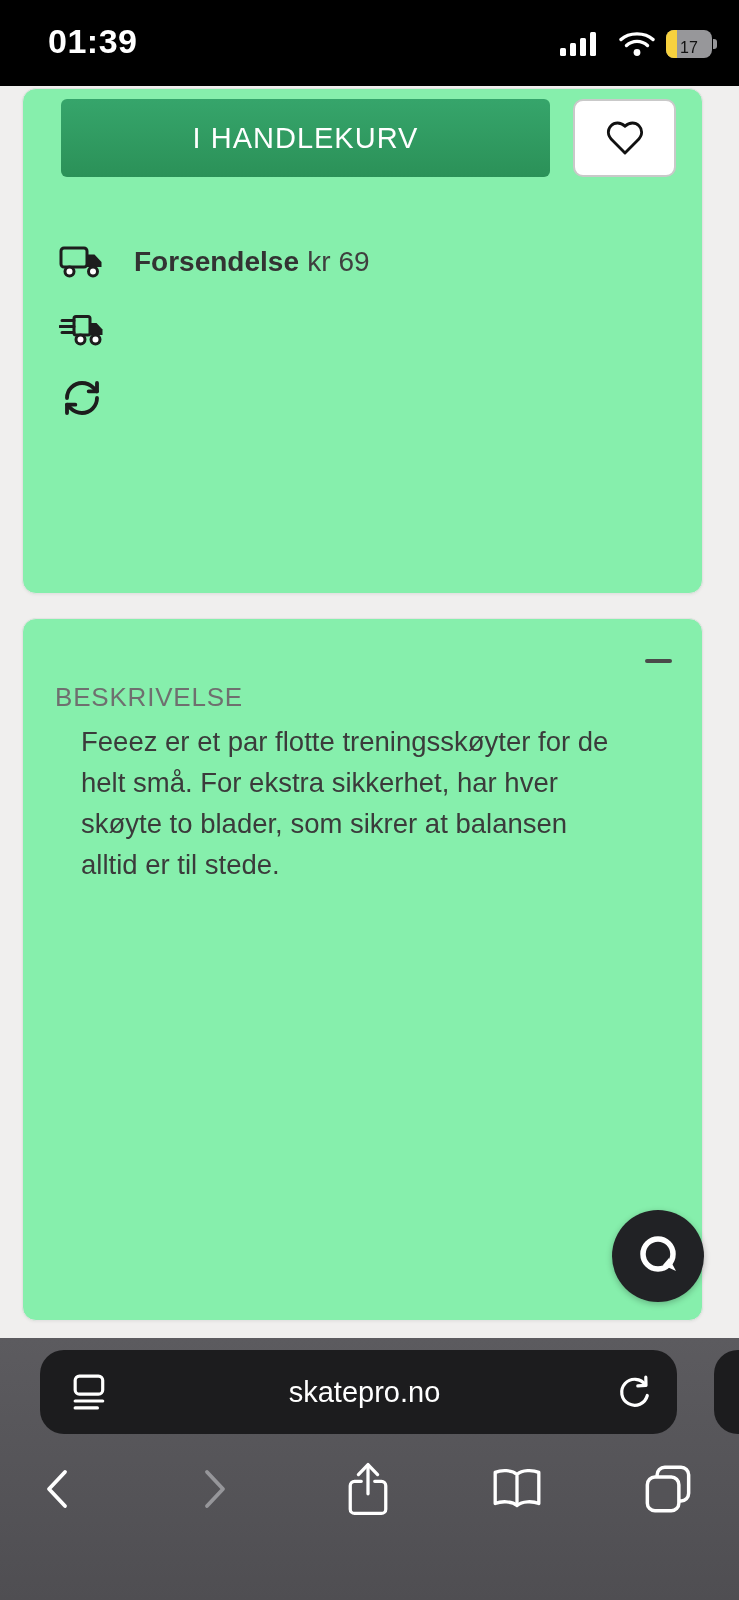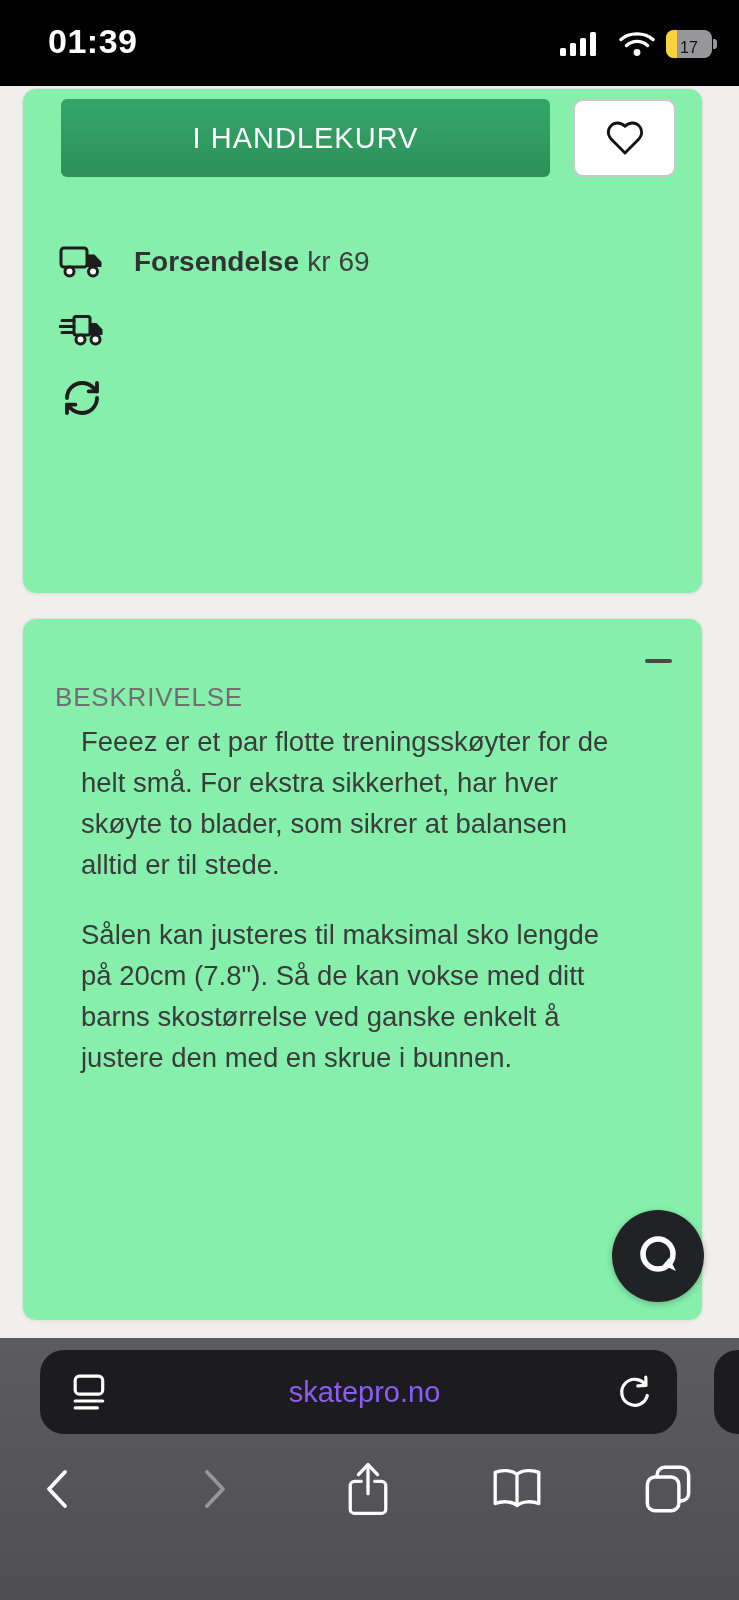--- a/index.html
+++ b/index.html
@@ -47,21 +47,21 @@
   
   .chat-btn { position:absolute; left:612px; top:1210px; width:92px; height:92px; border-radius:50%;
     background:#212225; border:none; display:flex; align-items:center; justify-content:center; cursor:pointer; box-shadow:0 2px 6px rgba(0,0,0,.25); }
 
   
   .toolbar { position:absolute; left:0; top:1338px; width:739px; height:262px;
     background:linear-gradient(180deg,#5c5b5f,#4f4e52); }
   .url-pill { position:absolute; left:40px; top:12px; width:637px; height:84px; border-radius:24px; background:#1c1c1e; }
   .url-pill-next { position:absolute; left:714px; top:12px; width:60px; height:84px; border-radius:24px; background:#1c1c1e; }
   .url-text { position:absolute; left:0; top:0; width:100%; height:84px; display:flex; align-items:center; justify-content:center;
-    color:#8b5cf6; font-size:29px;padding-left:12px; }
+    color:#ffffff; font-size:29px;padding-left:12px; }
   .pill-icon-left { position:absolute; left:32px; top:24px; width:36px; height:36px; background:none; border:none; cursor:pointer; }
   .pill-icon-right { position:absolute; right:24px; top:22px; width:40px; height:40px; background:none; border:none; cursor:pointer; }
 
   .nav-btn { position:absolute; top:1458px; width:60px; height:62px; background:none; border:none;
     display:flex; align-items:center; justify-content:center; cursor:pointer; }
   .nav-back { left:27px; }
   .nav-fwd { left:185px; }
   .nav-share { left:338px; }
   .nav-book { left:487px; }
   .nav-tabs { left:638px; }
@@ -150,21 +150,20 @@
     </div>
   </div>
 
   <div class="card card-desc">
     <div class="desc-header">BESKRIVELSE</div>
     <button class="collapse-btn">
       <span class="collapse-bar"></span>
     </button>
     <div class="desc-body">
       <p>Feeez er et par flotte treningsskøyter for de helt små. For ekstra sikkerhet, har hver skøyte to blader, som sikrer at balansen alltid er til stede.</p>
-      <p>Sålen kan justeres til maksimal sko lengde på 20cm (7.8"). Så de kan vokse med ditt barns skostørrelse ved ganske enkelt å justere den med en skrue i bunnen.</p>
     </div>
   </div>
 
   <button class="chat-btn">
     <svg width="52" height="52" viewBox="0 0 52 52">
       <circle cx="26" cy="24" r="15" fill="none" stroke="#fff" stroke-width="5.5"></circle>
       <path d="M31 35 L44 41 L37 28 Z" fill="#fff"></path>
     </svg>
   </button>
 

